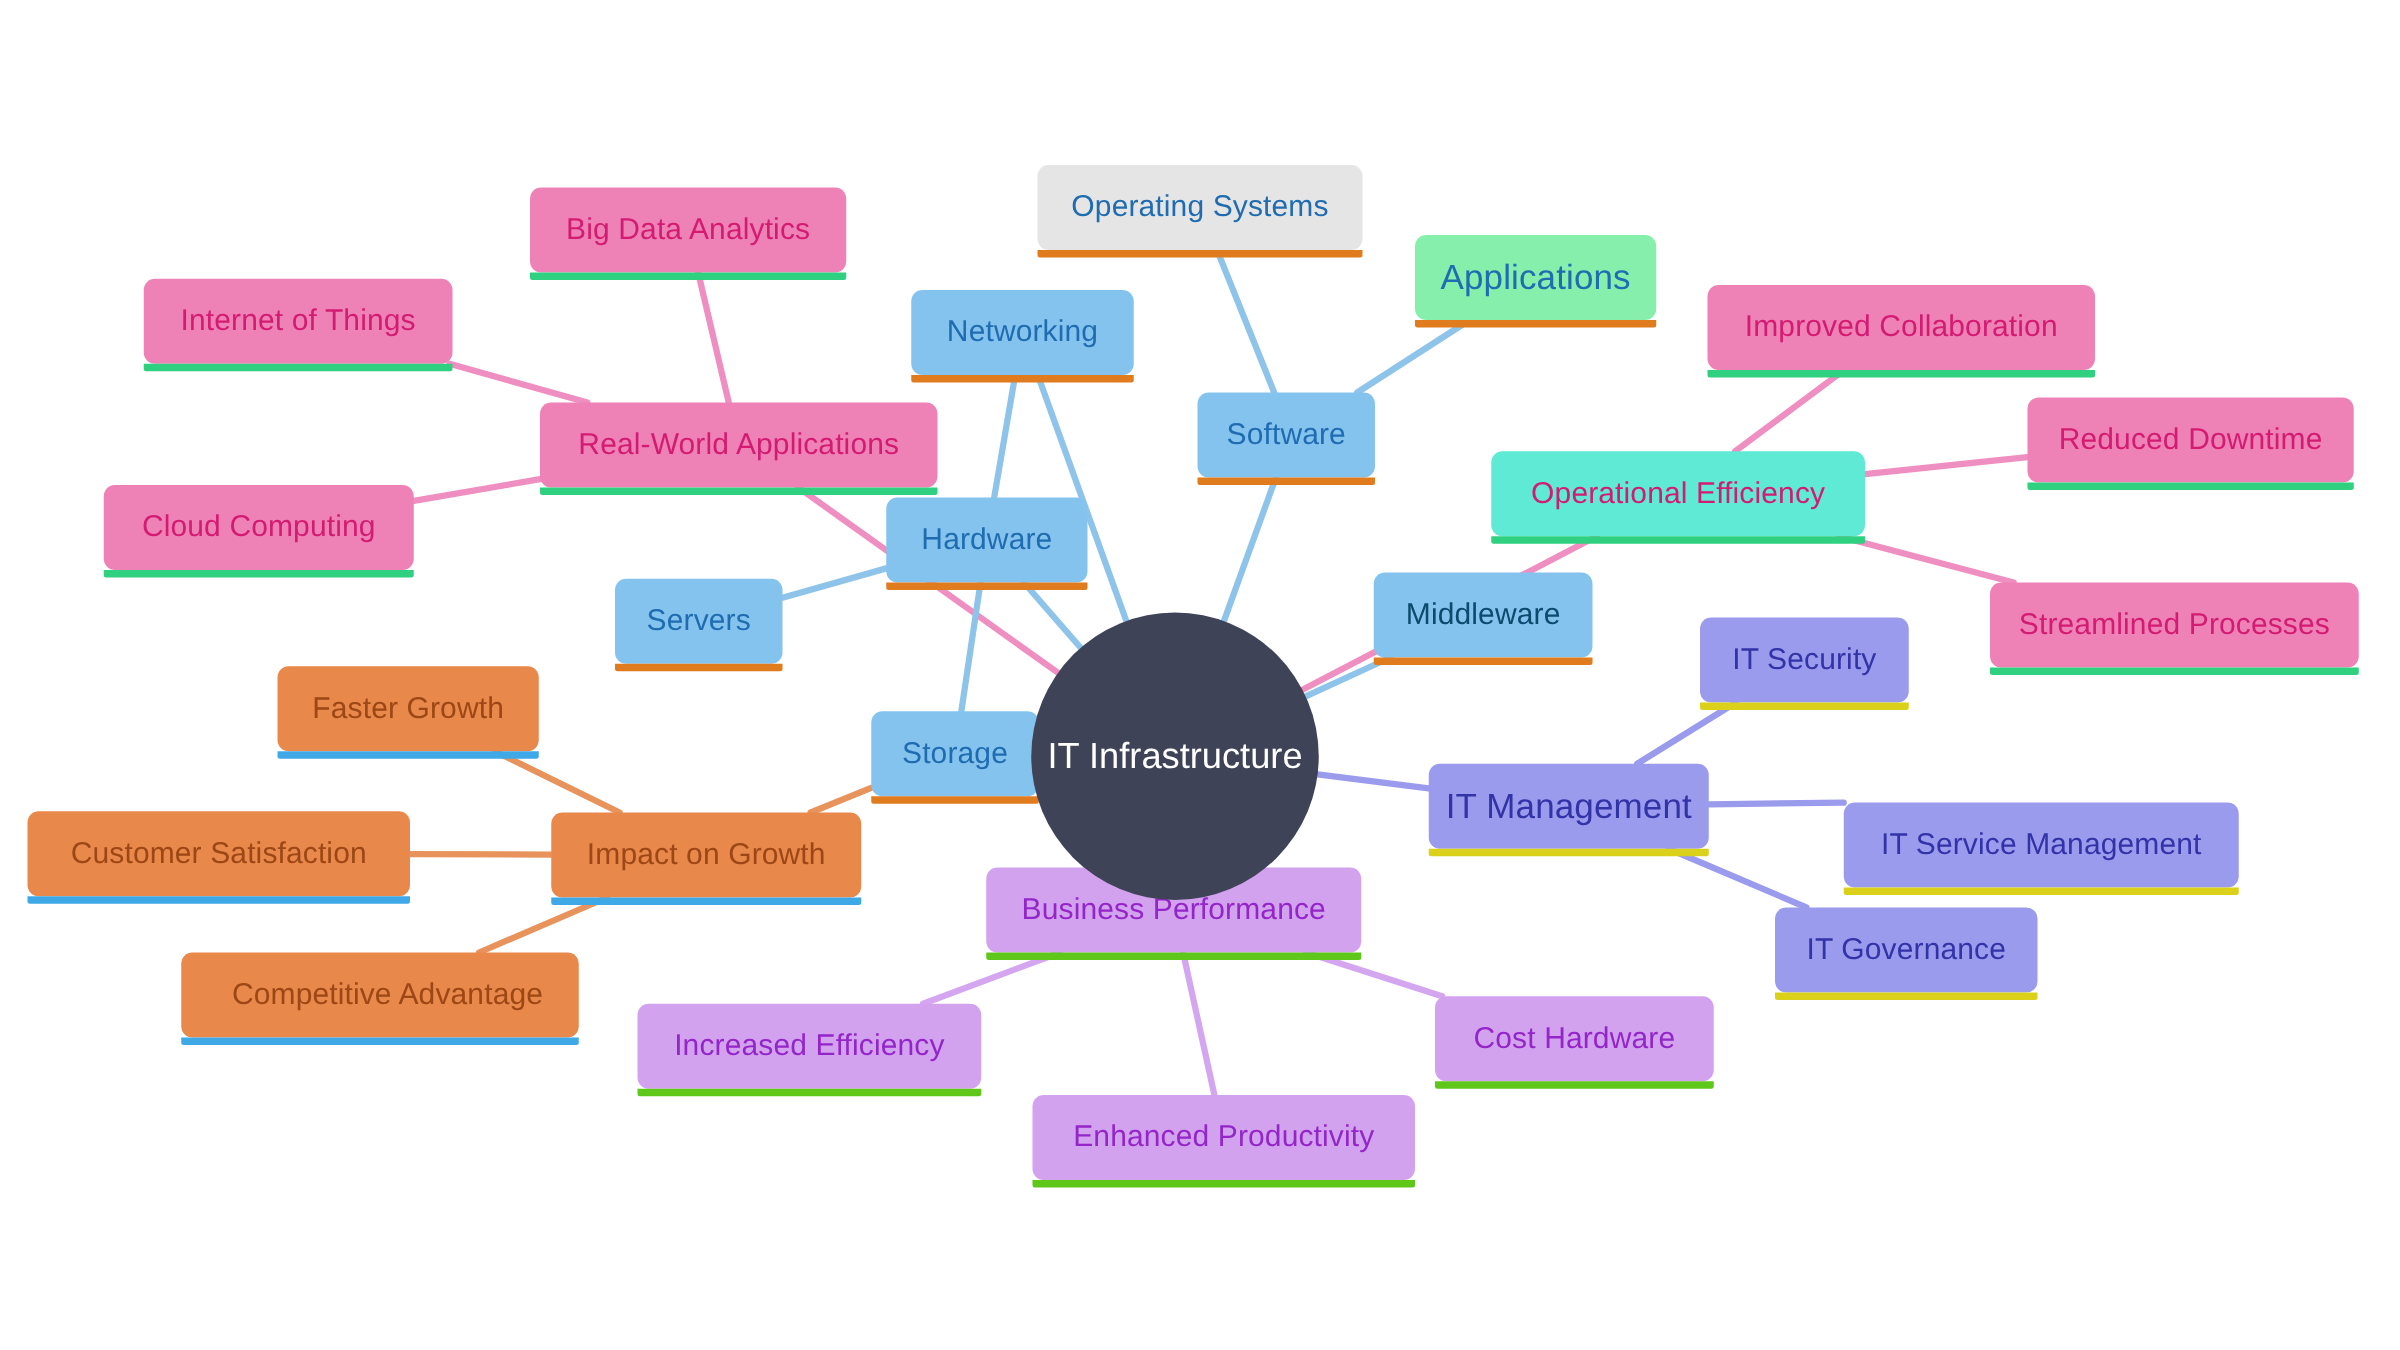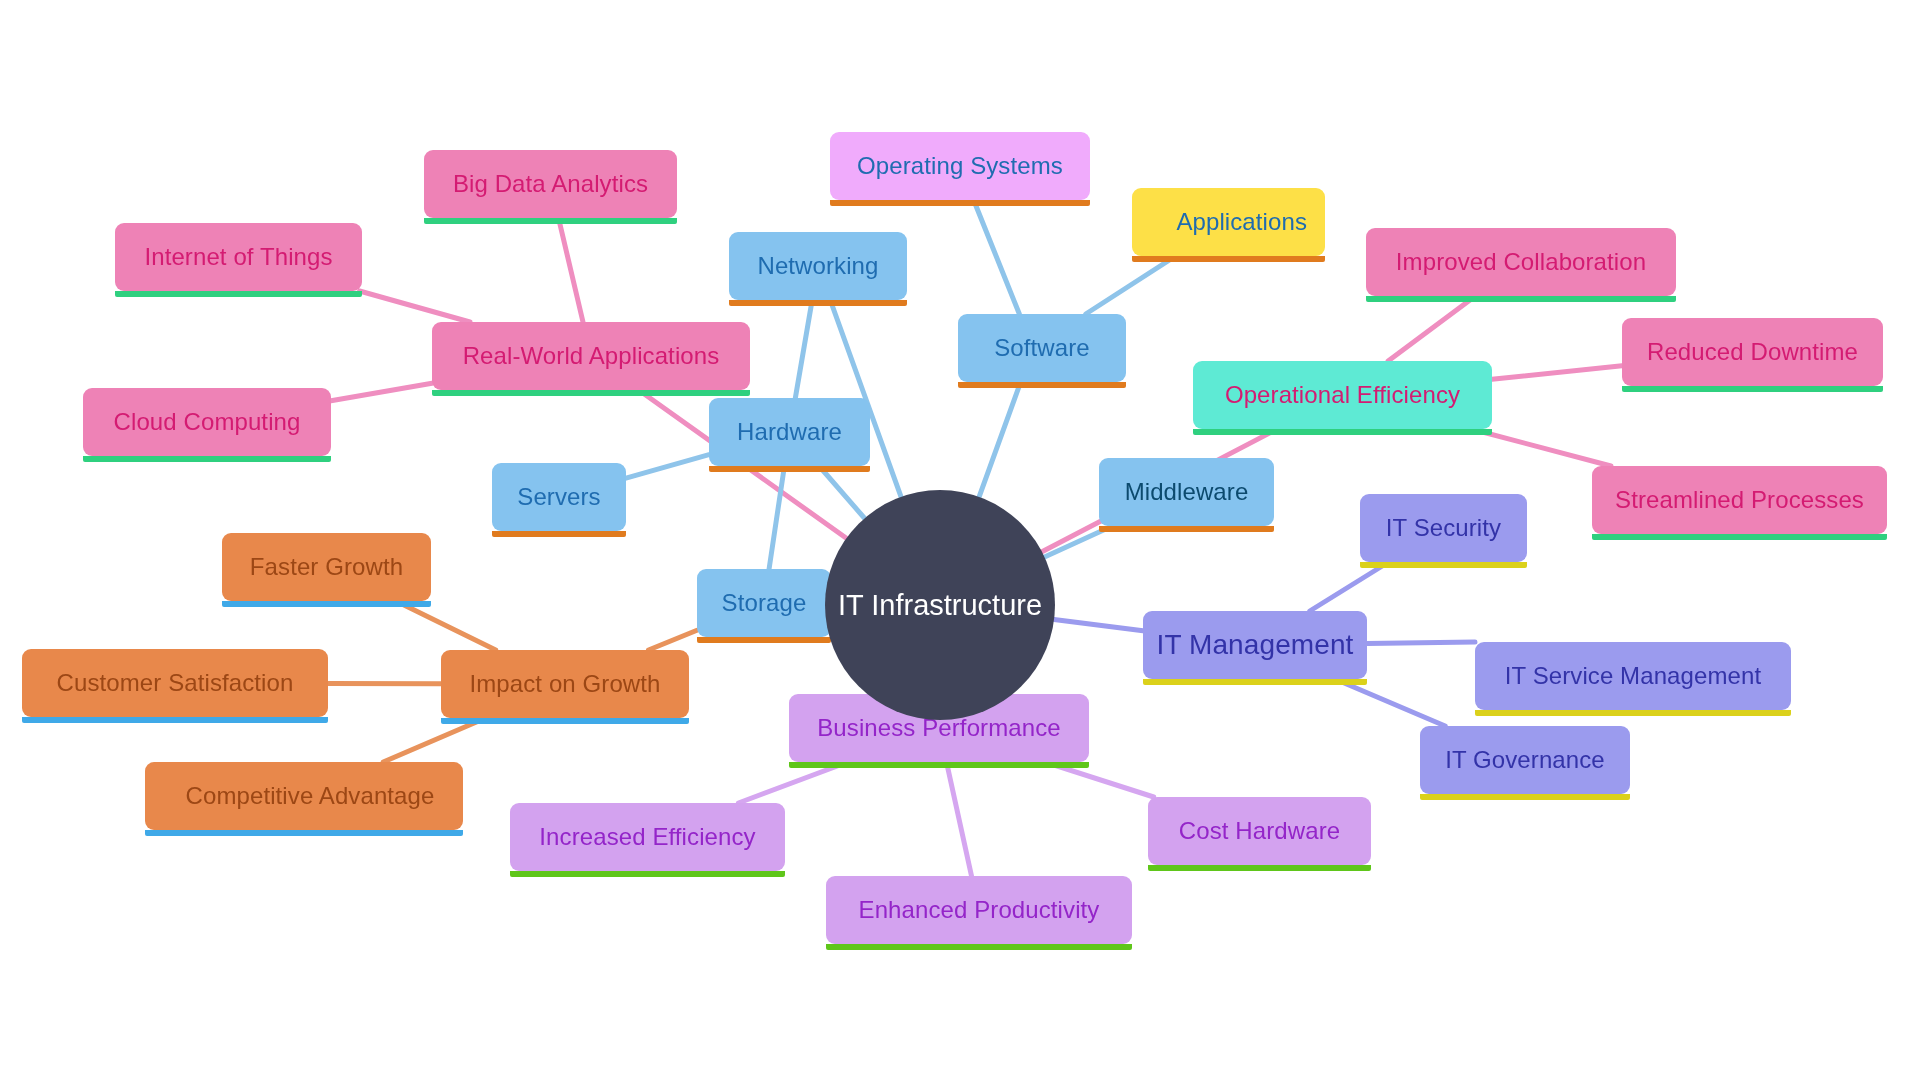--- a/index.html
+++ b/index.html
@@ -111,33 +111,33 @@
         <span class="underbar" style="background: rgb(47, 208, 127);"></span>
       </div>
       <div class="node" style="left: 432px; top: 322px; width: 318px; height: 68px; background: rgb(238, 130, 182); color: rgb(212, 27, 114); font-size: 24px;">
         <span class="label">Real-World Applications</span>
         <span class="underbar" style="background: rgb(47, 208, 127);"></span>
       </div>
       <div class="node" style="left: 83px; top: 388px; width: 248px; height: 68px; background: rgb(238, 130, 182); color: rgb(212, 27, 114); font-size: 24px;">
         <span class="label">Cloud Computing</span>
         <span class="underbar" style="background: rgb(47, 208, 127);"></span>
       </div>
-      <div class="node" style="left: 830px; top: 132px; width: 260px; height: 68px; background: #f0abfc; color: rgb(31, 108, 176); font-size: 24px;">
+      <div class="node" style="left: 830px; top: 132px; width: 260px; height: 68px; background: #e5e5e5; color: rgb(31, 108, 176); font-size: 24px;">
         <span class="label">Operating Systems</span>
         <span class="underbar" style="background: rgb(224, 123, 30);"></span>
       </div>
-      <div class="node" style="left: 1132px; top: 188px; width: 193px; height: 68px; background: #fde047; color: rgb(31, 108, 176); font-size: 24px; justify-content: flex-end;">
+      <div class="node" style="left: 1132px; top: 188px; width: 193px; height: 68px; background: #86efac; color: rgb(31, 108, 176); font-size: 28px;">
         <span class="label">Applications</span>
         <span class="underbar" style="background: rgb(224, 123, 30);"></span>
       </div>
       <div class="node" style="left: 729px; top: 232px; width: 178px; height: 68px; background: rgb(133, 195, 239); color: rgb(31, 108, 176); font-size: 24px;">
         <span class="label">Networking</span>
         <span class="underbar" style="background: rgb(224, 123, 30);"></span>
       </div>
-      <div class="node" style="left: 958px; top: 314px; width: 168px; height: 68px; background: rgb(133, 195, 239); color: rgb(31, 108, 176); font-size: 24px;">
+      <div class="node" style="left: 958px; top: 314px; width: 142px; height: 68px; background: rgb(133, 195, 239); color: rgb(31, 108, 176); font-size: 24px;">
         <span class="label">Software</span>
         <span class="underbar" style="background: rgb(224, 123, 30);"></span>
       </div>
       <div class="node" style="left: 709px; top: 398px; width: 161px; height: 68px; background: rgb(133, 195, 239); color: rgb(31, 108, 176); font-size: 24px;">
         <span class="label">Hardware</span>
         <span class="underbar" style="background: rgb(224, 123, 30);"></span>
       </div>
       <div class="node" style="left: 492px; top: 463px; width: 134px; height: 68px; background: rgb(133, 195, 239); color: rgb(31, 108, 176); font-size: 24px;">
         <span class="label">Servers</span>
         <span class="underbar" style="background: rgb(224, 123, 30);"></span>

